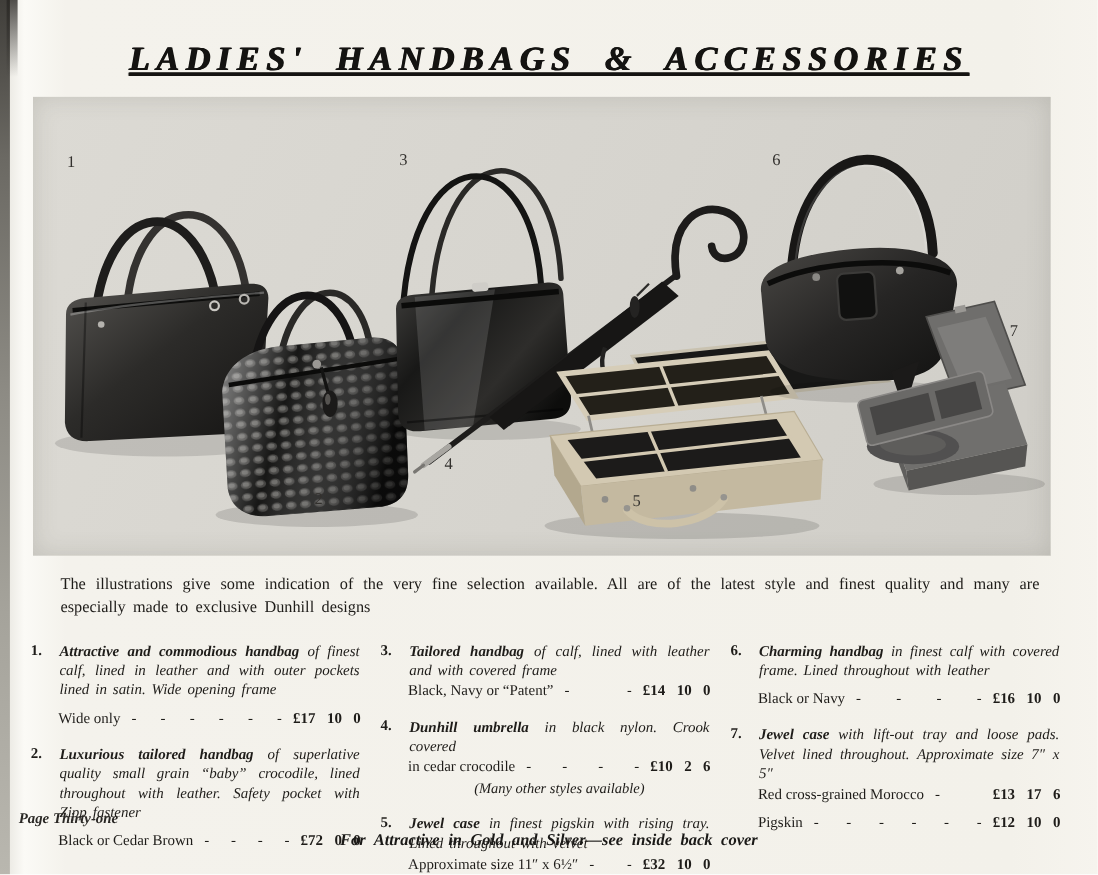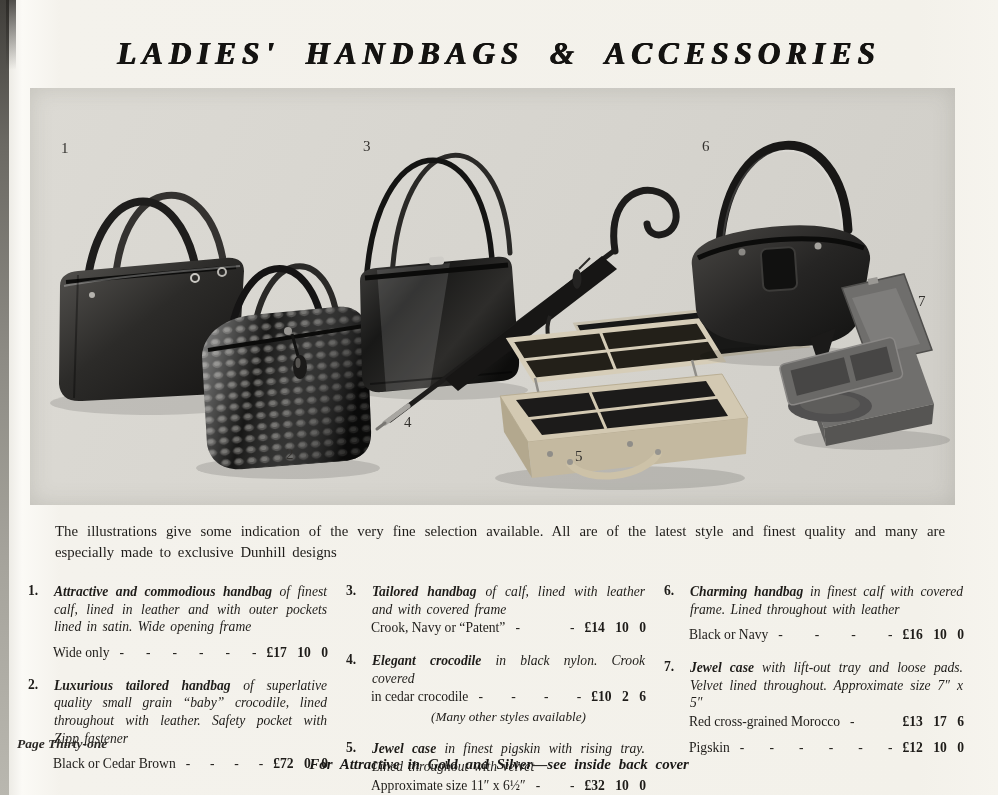--- a/index.html
+++ b/index.html
@@ -17,20 +17,21 @@
   .scan-corner{
     position:absolute;left:6px;top:0;width:10px;height:70px;
     background:linear-gradient(180deg,rgba(40,38,35,.8),rgba(40,38,35,0));
   }
   .title{
     position:absolute;left:0;top:36px;width:100%;margin:0;
     text-align:center;
     font-style:italic;font-weight:700;font-size:31px;
     letter-spacing:6px;word-spacing:12px;color:#141311;
     text-shadow:.7px 0 0 #141311,-.4px 0 0 #141311;
+    text-decoration:underline;
   }
   .photo{
     position:absolute;left:30px;top:88px;width:925px;height:417px;
     background:linear-gradient(115deg,#dcdad4 0%,#d6d4ce 55%,#d0cec8 100%);
     box-shadow:inset 0 0 22px rgba(90,88,80,.18);
   }
   .photo svg{display:block;width:100%;height:100%;}
   .plabel{
     position:absolute;font-size:15px;color:#33312e;font-family:"Liberation Serif",serif;
   }
@@ -244,31 +245,31 @@
         </div>
       </div>
     </div>
 
     <div class="col">
       <div class="item">
         <div class="item-num">3.</div>
         <div class="item-body">
           <p class="item-desc"><b>Tailored handbag</b><span> of calf, lined with leather and with covered frame</span></p>
           <div class="price-row tight">
-            <span class="pr-label">Crook, Navy or “Patent”</span>
+            <span class="pr-label">Black, Navy or “Patent”</span>
             <span class="pr-dashes">- -</span>
             <span class="pr-price">£14 10 0</span>
           </div>
         </div>
       </div>
 
       <div class="item">
         <div class="item-num">4.</div>
         <div class="item-body">
-          <p class="item-desc"><b>Elegant crocodile</b><span> in black nylon.  Crook covered</span></p>
+          <p class="item-desc"><b>Dunhill umbrella</b><span> in black nylon.  Crook covered</span></p>
           <div class="price-row tight">
             <span class="pr-label">in cedar crocodile</span>
             <span class="pr-dashes">- - - -</span>
             <span class="pr-price">£10 2 6</span>
           </div>
           <p class="item-note">(Many other styles available)</p>
         </div>
       </div>
 
       <div class="item">

